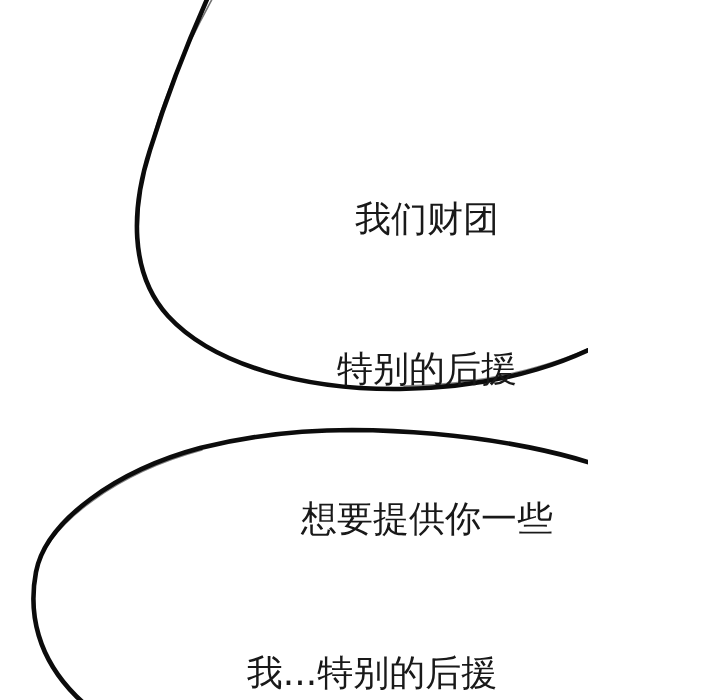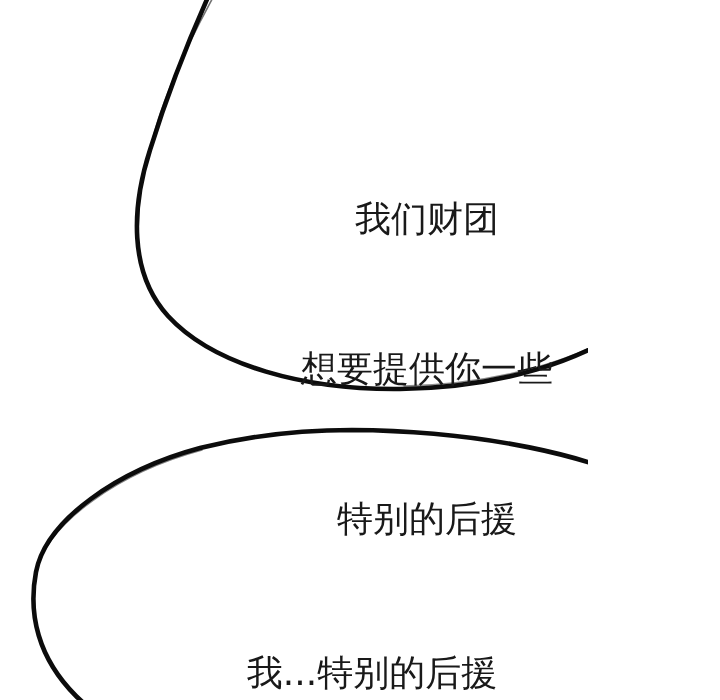--- a/index.html
+++ b/index.html
@@ -88,22 +88,22 @@
                C 46 520, 118 470, 200 448
                C 248 436, 300 430, 352 430
                Z"></path>
       <path fill="none" stroke="#000000" stroke-width="1.6" opacity="0.5" stroke-linecap="round" d="M 36 572 C 48 522, 120 472, 202 450"></path>
       <path fill="none" stroke="#000000" stroke-width="1.4" opacity="0.45" stroke-linecap="round" d="M 672 500 C 714 532, 722 568, 713 608"></path>
     </g>
   </svg>
 
   <div class="bubble-text" id="bubble-1-text">
     <span class="line">我们财团</span>
+    <span class="line">特别的后援</span>
     <span class="line">想要提供你一些</span>
-    <span class="line">特别的后援</span>
   </div>
 
   <div class="bubble-text" id="bubble-2-text">
     <span class="line">我...特别的后援</span>
     
   </div>
 
 </div>
 
 </body></html>

